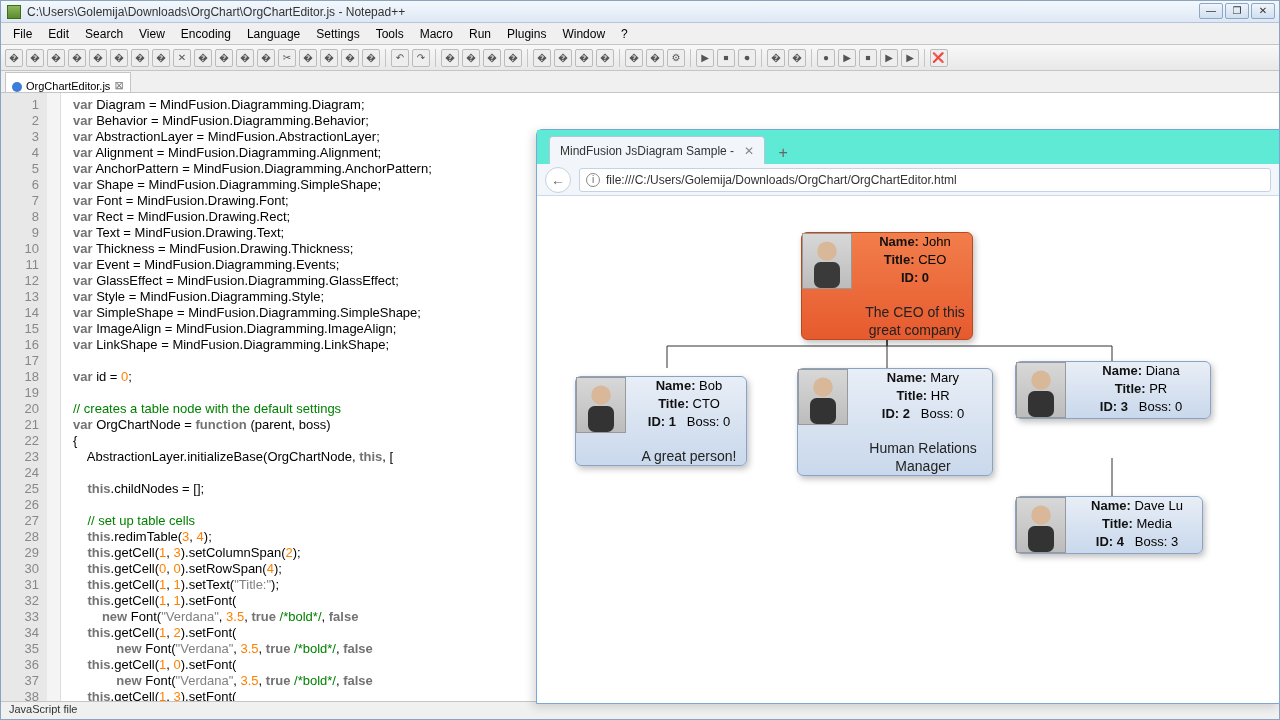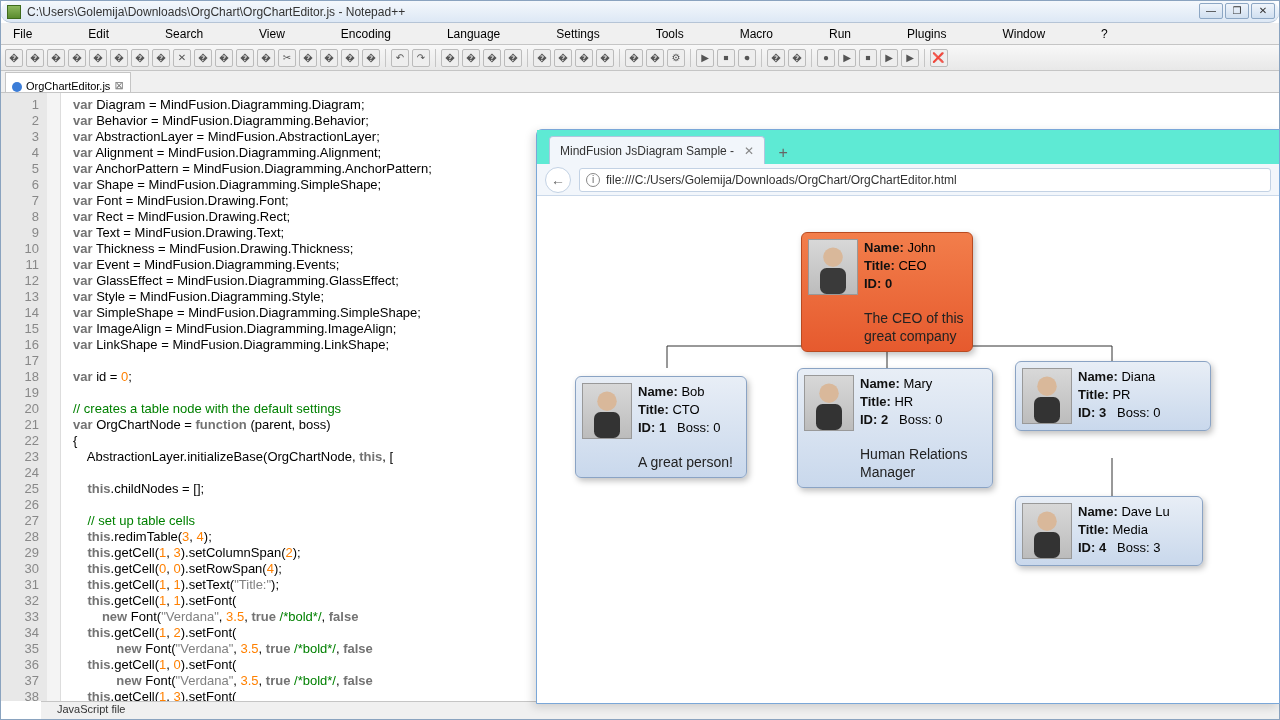--- a/index.html
+++ b/index.html
@@ -1,53 +1,53 @@
 <!DOCTYPE html>
 <html><head>
 <meta charset="utf-8">
 <style>
 * { margin:0; padding:0; box-sizing:border-box; font-family:"Segoe UI",Tahoma,sans-serif; }
 body { width:1280px; height:720px; overflow:hidden; background:#fff; position:relative; }
 
 
 .npp { position:absolute; top:0; left:0; width:1280px; height:720px; background:#fff; border:1px solid #8aa3bf; }
-.titlebar { height:22px; background:linear-gradient(#f4f8fc,#dde8f5); display:flex; align-items:center; padding:0 6px; font-size:12px; color:#333; border-bottom:1px solid #b5c4d6;border-radius:10px; }
+.titlebar { height:22px; background:linear-gradient(#f4f8fc,#dde8f5); display:flex; align-items:center; padding:0 6px; font-size:12px; color:#333; border-bottom:1px solid #b5c4d6; }
 .titlebar .tb-icon { width:14px; height:14px; margin-right:6px; background:linear-gradient(#8db85e,#5a8c2e); border:1px solid #3e6b1c; }
 .winbtns { position:absolute; right:4px; top:2px; display:flex; gap:2px;}
 .winbtns div{ width:24px; height:16px; background:linear-gradient(#f0f5fb,#d0dff0); border:1px solid #8da7c4; border-radius:2px; font-size:10px; text-align:center; line-height:14px; color:#333;}
-.menubar { height:22px; background:#f0f0f0; display:flex; align-items:center; padding:0 4px; font-size:12px; border-bottom:1px solid #c5c5c5;gap:40px; }
+.menubar { height:22px; background:#f0f0f0; display:flex; align-items:center; padding:0 4px; font-size:12px; border-bottom:1px solid #c5c5c5; }
 .menubar span { padding:2px 8px; cursor:default; }
 .toolbar { height:26px; background:linear-gradient(#f8f8f8,#e8e8e8); display:flex; align-items:center; padding:0 4px; gap:3px; border-bottom:1px solid #c5c5c5; }
 .tbtn { width:18px; height:18px; background:#eee; border:1px solid #bbb; border-radius:2px; font-size:10px; text-align:center; line-height:16px; color:#555; }
 .tsep { width:1px; height:18px; background:#c5c5c5; margin:0 2px; }
 .tabbar { height:22px; background:#f0f0f0; display:flex; align-items:flex-end; padding:0 4px; border-bottom:1px solid #c5c5c5; }
 .filetab { height:20px; background:#fff; border:1px solid #c5c5c5; border-bottom:none; padding:0 6px; display:flex; align-items:flex-end; font-size:11px; gap:4px;}
 .filetab .dot{ width:10px; height:10px; border-radius:50%; background:#3b7dd8;}
 .filetab .x{ font-size:11px; color:#777;}
 .editor { position:absolute; top:92px; left:0; right:0; bottom:18px; display:flex; background:#fff; font-family:Consolas,"Courier New",monospace; font-size:13px; line-height:16px;}
 .gutter { width:46px; background:#e8e8e8; color:#888; text-align:right; padding:4px 8px 4px 0; }
 .fold { width:14px; background:#f4f4f4; border-right:1px solid #ddd;}
 .code { flex:1; padding:4px 0 4px 12px; white-space:pre; color:#000; overflow:hidden;}
 .kw{color:#737373;font-weight:bold;} .num{color:#ff8000;} .str{color:#808080;} .cmt{color:#008000;}
-.statusbar { position:absolute; bottom:0; left:0; right:0; height:18px; background:#f0f0f0; border-top:1px solid #c5c5c5; font-size:11px; padding:1px 16px; color:#333;margin-left:40px;}
+.statusbar { position:absolute; bottom:0; left:0; right:0; height:18px; background:#f0f0f0; border-top:1px solid #c5c5c5; font-size:11px; padding:1px 8px; color:#333;}
 
 
 .browser { position:absolute; top:129px; left:536px; width:744px; height:575px; background:#fff; border:1px solid #7aa7d8; border-top-left-radius:6px; box-shadow:-3px 3px 10px rgba(0,0,0,.15);}
 .btabs { height:34px; background:#5eead4; display:flex; align-items:flex-end; padding:4px 8px 0 12px;}
 .btab { height:28px; background:#f2f6fb; border:1px solid #b0c6df; border-bottom:none; border-radius:4px 4px 0 0; padding:0 10px; display:flex; align-items:center; font-size:12px; gap:10px; color:#333;}
 .btab .x{color:#888;}
 .newtab { width:24px; height:22px; margin-left:6px; text-align:center; font-size:16px; color:#666; line-height:22px;}
 .addrbar{ height:32px; background:#f2f6fb; border-bottom:1px solid #cbd9ea; display:flex; align-items:center; padding:0 8px; gap:8px;}
 .navbtn{ width:26px; height:26px; border:1px solid #c3d2e4; border-radius:13px; background:#fff; text-align:center; line-height:24px; font-size:14px; color:#666;}
 .addr { flex:1; height:24px; border:1px solid #c3d2e4; border-radius:3px; background:#fff; display:flex; align-items:center; padding:0 6px; font-size:12px; color:#333; gap:6px;}
 .addr .info{ width:14px; height:14px; border:1px solid #888; border-radius:50%; font-size:10px; text-align:center; line-height:12px; color:#666;}
 .canvas { position:absolute; top:66px; left:0; right:0; bottom:0; background:#fff;}
 
 
-.node { position:absolute; border-radius:6px; box-shadow:2px 3px 6px rgba(0,0,0,.25); padding:6px; font-size:13px;}
+.node { position:absolute; border-radius:6px; box-shadow:2px 3px 6px rgba(0,0,0,.25); font-size:13px;text-align:center;}
 .node.root{ background:linear-gradient(#f27e4b,#e65a2e); border:1px solid #b94a20;}
 .node.child{ background:linear-gradient(#e8eef6,#c9d8ec); border:1px solid #8aa3c4;}
 .node .row{ display:flex; gap:6px;}
 .avatar{ width:50px; height:56px; background:linear-gradient(#d8d8d8,#bcbcbc); border:1px solid #999; display:flex; align-items:flex-end; justify-content:center; overflow:hidden;}
 .avatar svg{ width:44px; height:52px;}
 .fields{ flex:1;}
 .fields div{ line-height:18px;}
 .lbl{ font-weight:bold; color:#111;}
 .desc{ font-size:14px; color:#222; margin-top:16px;}
 svg.lines{ position:absolute; top:0; left:0; width:100%; height:100%; pointer-events:none;}

